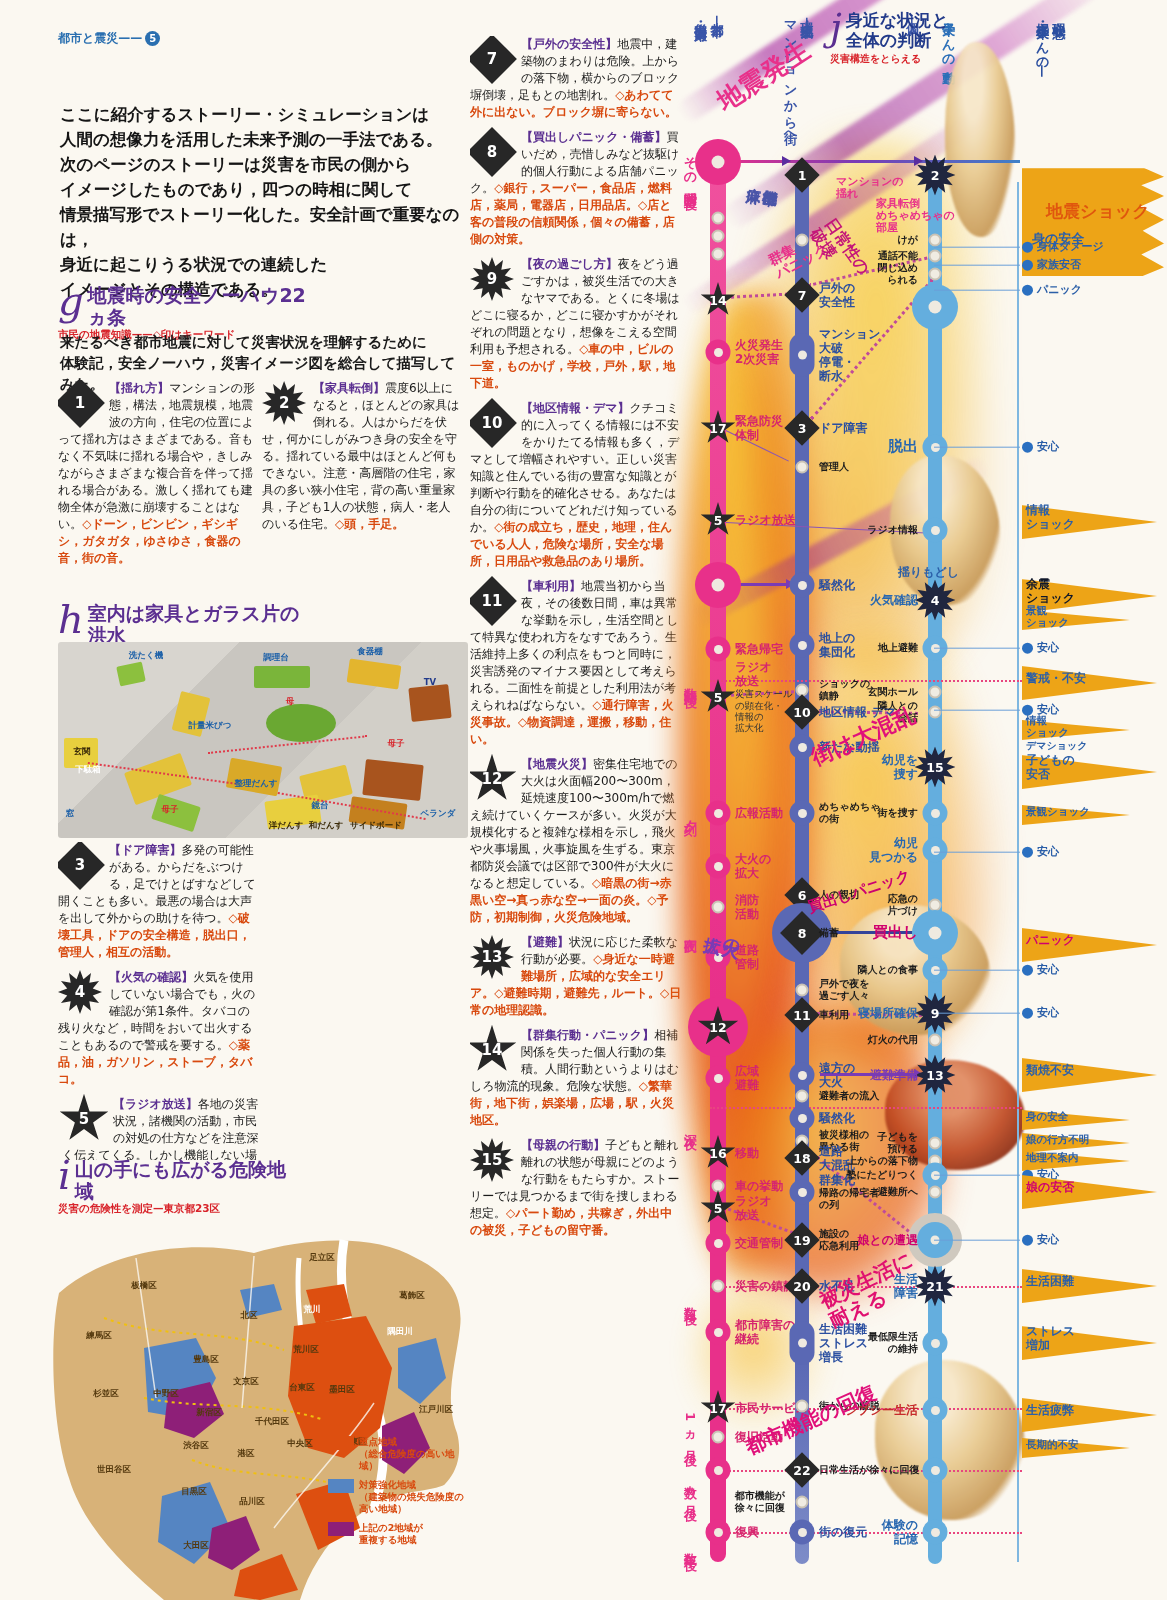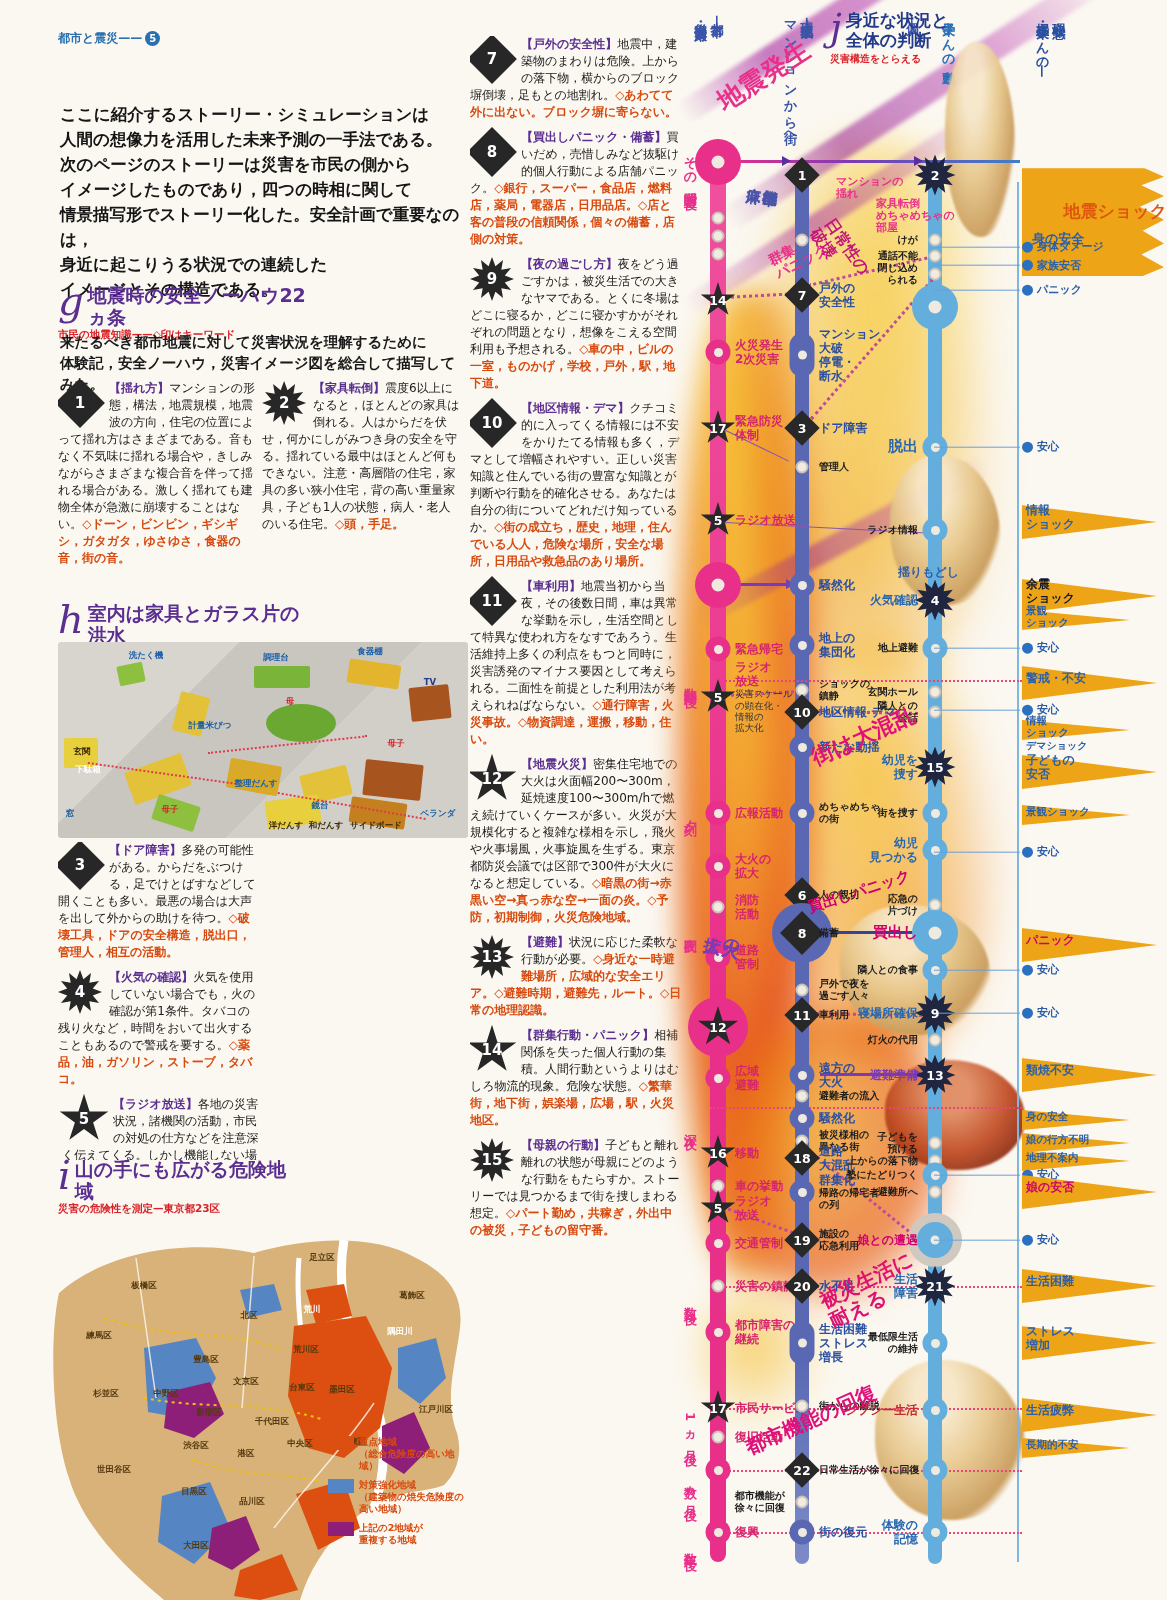--- a/index.html
+++ b/index.html
@@ -99,21 +99,21 @@
   .rmarks{position:absolute;left:332px;top:0;width:145px;}
   .rmark{position:absolute;left:0;width:145px;transform:translateY(-50%);color:#2b5fa8;}
   .rtext{position:relative;z-index:2;font-weight:bold;font-size:12px;white-space:pre-line;line-height:1.15;padding-left:4px;display:block;}
   .rsub{position:relative;z-index:2;font-weight:bold;font-size:13px;color:#2b5fa8;display:block;padding-left:10px;margin-top:8px;}
   .k-flag::before,.k-flagsm::before{content:'';position:absolute;left:0;top:50%;transform:translateY(-50%);
      width:135px;height:34px;background:#eda417;clip-path:polygon(0 0,100% 50%,0 100%);z-index:1;}
   .k-flagsm::before{width:108px;height:20px;}
   .k-flagsm .rtext{font-size:10.5px;}
   .k-flagbig::before{content:'';position:absolute;left:0;top:50%;transform:translateY(-50%);width:142px;height:108px;
      background:#eda417;z-index:1;clip-path:polygon(0 0,86% 0,100% 8%,84% 16%,100% 26%,83% 36%,100% 48%,85% 58%,100% 70%,84% 80%,100% 92%,85% 100%,0 100%);}
-  .k-flagbig .rtext{font-size:17px;color:#e0560e;padding:6px 0 0 10px;text-align:right;}
+  .k-flagbig .rtext{font-size:17px;color:#e0560e;padding:6px 0 0 24px;}
   .k-dotlab{display:flex;align-items:center;}
   .k-dotlab::before{content:'';width:11px;height:11px;border-radius:50%;background:#2a6fc0;margin-right:4px;flex:none;}
   .k-dotlab::after{content:'';position:absolute;left:-88px;top:50%;width:86px;border-top:1.5px solid #6a9fd8;}
   .k-dotlab .rtext{font-size:11px;padding-left:0;}
   .k-label .rtext{font-size:10px;}
   
   .divline{position:absolute;left:20px;width:312px;border-top:2px dotted #e8457f;}
   .tlab{position:absolute;left:-9px;transform:translateY(-50%);writing-mode:vertical-rl;color:#e8308a;
      font-weight:bold;font-size:13px;letter-spacing:2px;white-space:nowrap;}
   .vhdr{position:absolute;top:12px;writing-mode:vertical-lr;font-weight:bold;font-size:13px;line-height:1.25;
@@ -1064,21 +1064,21 @@
         <div class="rmark k-flagbig" style="top: 222px;">
           <span class="rtext">地震ショック</span>
           <span class="rsub">身の安全</span>
         </div>
 
         <div class="rmark k-dotlab" style="top: 247px;">
           <span class="rtext">身体ダメージ</span>
           <span class="rsub"></span>
         </div>
 
-        <div class="rmark k-dotlab" style="top: 265px; font-family: Liberation Serif, serif;">
+        <div class="rmark k-dotlab" style="top: 265px;">
           <span class="rtext">家族安否</span>
           <span class="rsub"></span>
         </div>
 
         <div class="rmark k-dotlab" style="top: 290px;">
           <span class="rtext">パニック</span>
           <span class="rsub"></span>
         </div>
 
         <div class="rmark k-dotlab" style="top: 447px;">

